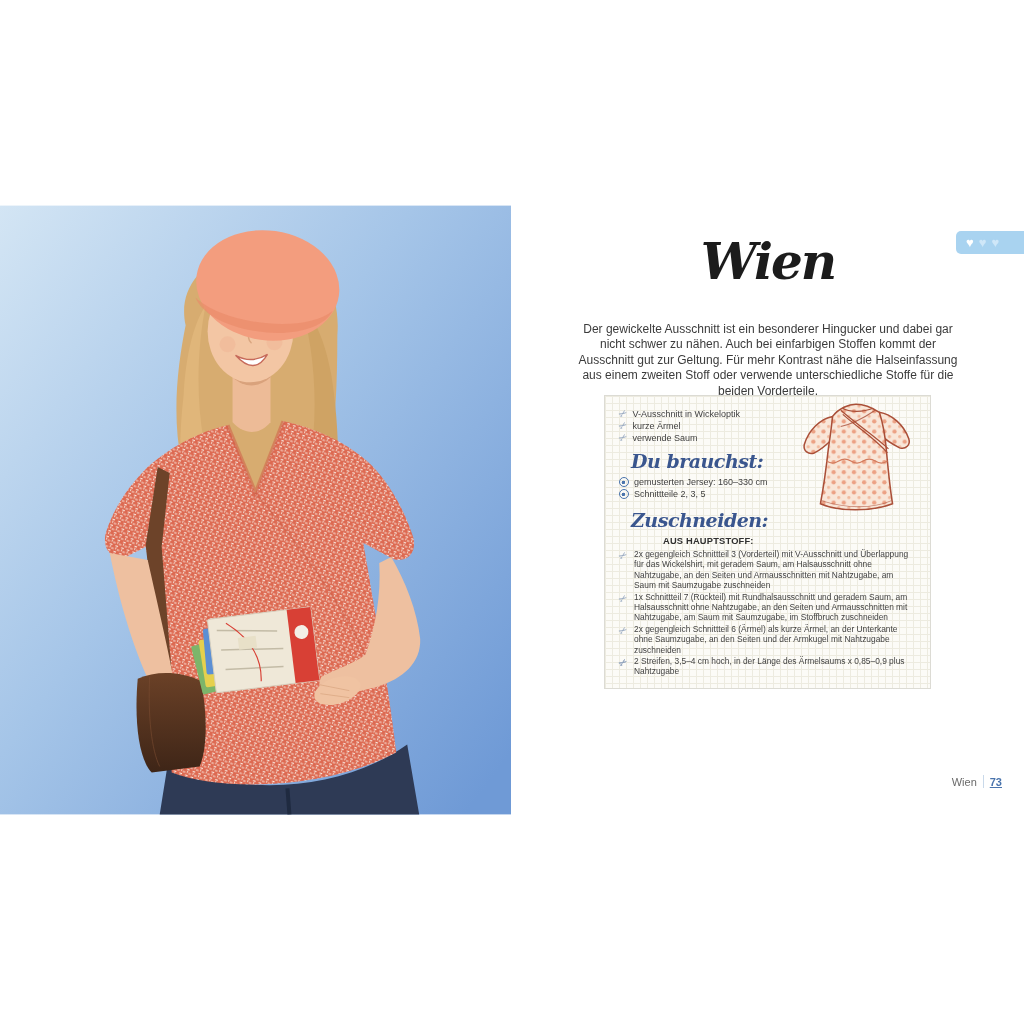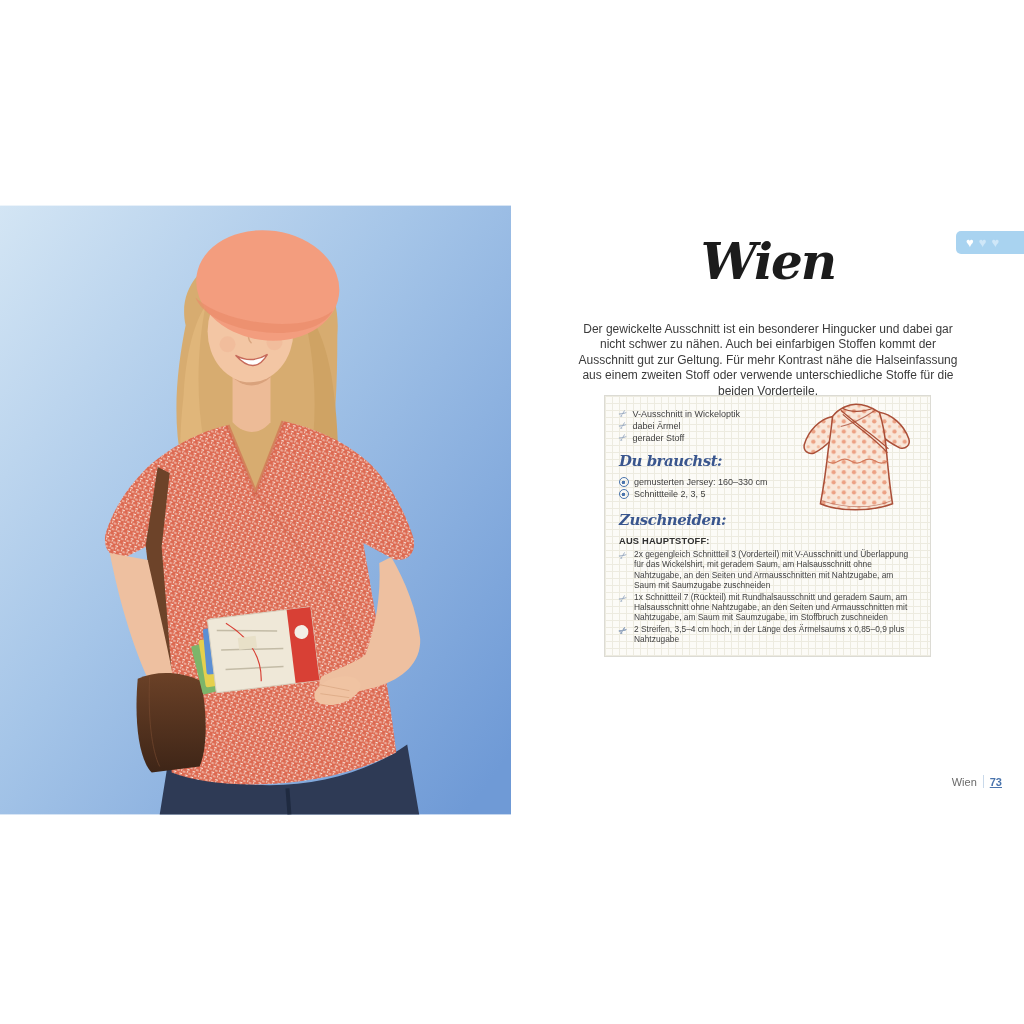--- a/index.html
+++ b/index.html
@@ -34,26 +34,26 @@
       background-size:7px 7px;}
 
   ul{list-style:none;margin:0;padding:0;}
   .feature-list li,.needs-list li{display:flex;align-items:flex-start;gap:5px;
       font-size:9px;line-height:12px;color:#3f3f3f;}
   .scissors{display:inline-block;color:#93a5be;font-size:10px;line-height:10px;
       transform:rotate(-35deg);flex:0 0 auto;margin-top:1px;}
   .spool{flex:0 0 auto;width:8px;height:8px;margin-top:1px;border:1.5px solid #4a74ad;
       border-radius:50%;background:radial-gradient(circle at 42% 55%,#4a74ad 1.5px,transparent 2px);}
 
-  .script-heading{margin:0;font-family:"DejaVu Serif",serif;font-style:italic;font-weight:700;
-      font-size:15px;line-height:21px;color:#3a568e;letter-spacing:-0.5px;}
+  .script-heading{margin:12px;font-family:"DejaVu Serif",serif;font-style:italic;font-weight:700;
+      font-size:19px;line-height:21px;color:#3a568e;letter-spacing:-0.5px;}
   .needs-heading{margin-top:7px;margin-bottom:4px;}
   .cutting-heading{margin-top:10px;margin-bottom:3px;}
 
-  .cutting-sub{margin:5px 0 3px 0;font-size:9.3px;font-weight:bold;color:#2f2f2f;letter-spacing:.2px;}
+  .cutting-sub{margin:5px 0 3px 0;font-size:9.3px;font-weight:bold;color:#2f2f2f;letter-spacing:.2px;padding-left:44px;}
 
   .cutting-list li{position:relative;padding-left:15px;font-size:8.4px;line-height:10.4px;
       color:#3f3f3f;margin-bottom:1px;max-width:292px;}
   .cutting-list .scissors{position:absolute;left:0;top:1px;}
 
   .shirt-drawing{position:absolute;top:2px;right:6px;width:134px;height:120px;}
 
   .page-footer{position:absolute;top:775px;right:22px;display:flex;align-items:center;
       font-size:11px;}
   .footer-label{color:#6a6a6a;}
@@ -176,26 +176,26 @@
 
       <ul class="feature-list">
 
           <li>
             <span class="scissors">✂</span>
             <span>V-Ausschnitt in Wickeloptik</span>
           </li>
 
           <li>
             <span class="scissors">✂</span>
-            <span>dabei Ärmel</span>
-          </li>
-
-          <li>
-            <span class="scissors">✂</span>
-            <span>gerader Stoff</span>
+            <span>kurze Ärmel</span>
+          </li>
+
+          <li>
+            <span class="scissors">✂</span>
+            <span>verwende Saum</span>
           </li>
         </ul>
 
       <h2 class="script-heading needs-heading">Du brauchst:</h2>
 
       <ul class="needs-list">
 
           <li>
             <span class="spool"></span>
             <span>gemusterten Jersey: 160–330 cm</span>
@@ -218,20 +218,21 @@
             <span>2x gegengleich Schnittteil 3 (Vorderteil) mit V-Ausschnitt und Überlappung für das Wickelshirt, mit geradem Saum, am Halsausschnitt ohne Nahtzugabe, an den Seiten und Armausschnitten mit Nahtzugabe, am Saum mit Saumzugabe zuschneiden</span>
           </li>
 
           <li>
             <span class="scissors">✂</span>
             <span>1x Schnittteil 7 (Rückteil) mit Rundhalsausschnitt und geradem Saum, am Halsausschnitt ohne Nahtzugabe, an den Seiten und Armausschnitten mit Nahtzugabe, am Saum mit Saumzugabe, im Stoffbruch zuschneiden</span>
           </li>
 
           <li>
             <span class="scissors">✂</span>
+            <span>2x gegengleich Schnittteil 6 (Ärmel) als kurze Ärmel, an der Unterkante ohne Saumzugabe, an den Seiten und der Armkugel mit Nahtzugabe zuschneiden</span>
           </li>
 
           <li>
             <span class="scissors">✂</span>
           </li>
 
           <li>
             <span class="scissors">✂</span>
             <span>2 Streifen, 3,5–4 cm hoch, in der Länge des Ärmelsaums x 0,85–0,9 plus Nahtzugabe</span>
           </li>

